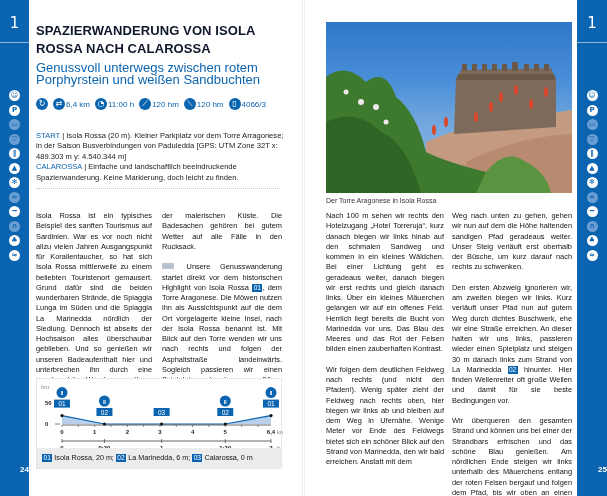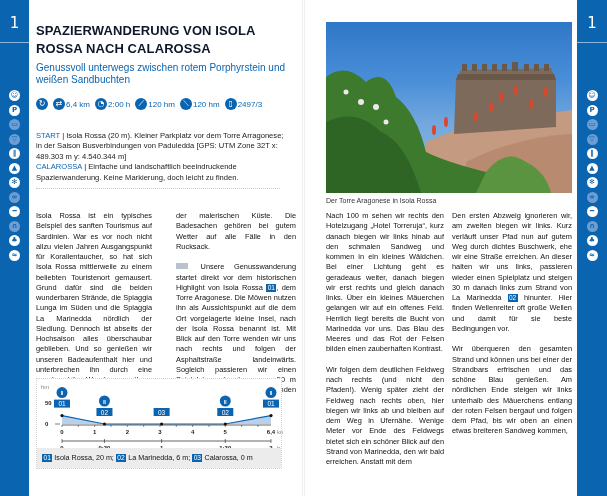--- a/index.html
+++ b/index.html
@@ -12,23 +12,23 @@
   .gutter { position: absolute; left: 302px; top: 0; width: 3px; height: 496px; background: linear-gradient(to right, #e6e6e6, #ffffff, #e6e6e6); }
 
   .sidebar { position: absolute; top: 0; width: 29px; height: 496px; background: #0b64b0; }
   .sidebar-left { left: 0; }
   .sidebar-right { left: 577px; width: 30px; }
   .tour-num { position: absolute; top: 14px; left: 0; width: 100%; text-align: center; color: #fff; font-size: 15px; font-family: "DejaVu Sans", sans-serif; }
   .tour-num-line { position: absolute; top: 42px; left: 0; width: 100%; height: 1px; background: #8fb7dd; }
   .icon-stack { position: absolute; top: 90px; left: 0; width: 100%; display: flex; flex-direction: column; align-items: center; gap: 3.5px; }
   .side-icon { width: 11px; height: 11px; border-radius: 50%; background: #fff; color: #0b64b0; font-size: 7px; line-height: 11px; text-align: center; font-weight: bold; font-family: "DejaVu Sans", sans-serif; }
   .side-icon.dim { background: #6b9fd3; color: #0b64b0; }
-  .page-num { position: absolute; bottom: 22px; left: 0; width: 100%; text-align: right; color: #fff; font-size: 8px; font-weight: bold; margin-left: 29px; }
+  .page-num { position: absolute; bottom: 22px; left: 0; width: 100%; text-align: right; color: #fff; font-size: 8px; font-weight: bold; }
   .title { position: absolute; top: 22px; left: 36px; width: 260px; color: #0f172a; font-size: 13px; font-weight: bold; line-height: 18px; letter-spacing: 0.1px; }
-  .subtitle { position: absolute; top: 62px; left: 36px; width: 250px; color: #0b64b0; font-size: 10px; line-height: 12px; }
+  .subtitle { position: absolute; top: 62px; left: 36px; width: 250px; color: #0b64b0; font-size: 13px; line-height: 12px; }
   .stats-row { position: absolute; top: 98px; left: 36px; display: flex; align-items: center; gap: 5px; }
   .stat { display: flex; align-items: center; gap: 1px; font-size: 8px; color: #0b64b0; white-space: nowrap; }
   .stat-icon { width: 12px; height: 12px; border-radius: 50%; background: #0b64b0; color: #fff; font-size: 8px; line-height: 12px; text-align: center; font-family: "DejaVu Sans", sans-serif; }
 
   .info { position: absolute; top: 131px; left: 36px; width: 250px; font-size: 7.6px; line-height: 10.4px; color: #1a1a1a; }
   .info .label { color: #0b64b0; }
   .dotted { position: absolute; top: 188px; left: 36px; width: 244px; border-top: 1px dotted #c8c8c8; }
 
   .body-text { font-size: 7.4px; line-height: 10.25px; text-align: justify; hyphens: auto; color: #111; }
   .col { position: absolute; }
@@ -99,46 +99,46 @@
 <div class="stats-row">
   <div class="stat">
     <span class="stat-icon">↻</span>
   </div>
   <div class="stat">
     <span class="stat-icon">⇄</span>
     <span>6,4 km</span>
   </div>
   <div class="stat">
     <span class="stat-icon">◔</span>
-    <span>2:00 h</span>
+    <span>11:00 h</span>
   </div>
   <div class="stat">
     <span class="stat-icon">⟋</span>
     <span>120 hm</span>
   </div>
   <div class="stat">
     <span class="stat-icon">⟍</span>
     <span>120 hm</span>
   </div>
   <div class="stat">
     <span class="stat-icon">▯</span>
-    <span>2497/3</span>
+    <span>4066/3</span>
   </div>
 </div>
 
 <div class="info">
   <span class="label">START</span><span> | Isola Rossa (20 m). Kleiner Parkplatz vor dem Torre Arragonese; in der Saison Busverbindungen von Paduledda [GPS: UTM Zone 32T x: 489.303 m  y: 4.540.344 m]</span><br>
   <span class="label">CALAROSSA</span><span> | Einfache und landschaftlich beeindruckende Spazierwanderung. Keine Markierung, doch leicht zu finden.</span>
 </div>
 <div class="dotted"></div>
 
 <div class="col body-text" style="left:36px; top:211px; width:116px;">
   <p>Isola Rossa ist ein typisches Beispiel des sanften Tourismus auf Sardinien. War es vor noch nicht allzu vielen Jahren Ausgangspunkt für Korallentaucher, so hat sich Isola Rossa mittlerweile zu einem beliebten Touristenort gemausert. Grund dafür sind die beiden wunderbaren Strände, die Spiaggia Lunga im Süden und die Spiaggia La Marinedda nördlich der Siedlung. Dennoch ist abseits der Hochsaison alles überschaubar geblieben. Und so genießen wir unseren Badeaufenthalt hier und unterbrechen ihn durch eine wunderschöne Wanderung entlang</p>
 </div>
-<div class="col body-text" style="left:162px; top:211px; width:120px;margin-left:14px;">
+<div class="col body-text" style="left:162px; top:211px; width:120px;">
   <p>der malerischen Küste. Die Badesachen gehören bei gutem Wetter auf alle Fälle in den Rucksack.</p>
   <p><span class="go-marker"></span><span> Unsere Genusswanderung startet direkt vor dem historischen Highlight von Isola Rossa </span><span class="marker">01</span><span>, dem Torre Aragonese. Die Möwen nutzen ihn als Aussichtspunkt auf die dem Ort vorgelagerte kleine Insel, nach der Isola Rossa benannt ist. Mit Blick auf den Torre wenden wir uns nach rechts und folgen der Asphaltstraße landeinwärts. Sogleich passieren wir einen Spielplatz und nehmen nur 50 m weiter den geradeaus verlaufenden Sandweg auf,</span></p>
 </div>
 
 <div class="profile">
   <svg id="profile-svg" width="246" height="71">
       <path d="M25,45 L25,36.6 L67.453125,45 L124.60156249999999,45 L188.28125,45 L234,36.6 L234,45 Z" fill="#b9d0ec" stroke="none"></path>
       <path d="M25,36.6 L67.453125,45 L124.60156249999999,45 L188.28125,45 L234,36.6" fill="none" stroke="#0b64b0" stroke-width="1.2"></path>
       <text x="4" y="10" font-size="6" fill="#888">hm</text>
       <text x="8" y="47" font-size="6" font-weight="bold" fill="#222">0</text>
@@ -253,15 +253,16 @@
     </g>
   </svg>
 </div>
 <div class="caption">Der Torre Aragonese in Isola Rossa</div>
 
 <div class="col body-text" style="left:326px; top:211px; width:118px;">
   <p>Nach 100 m sehen wir rechts den Hotelzugang „Hotel Torreruja“, kurz danach biegen wir links hinab auf den schmalen Sandweg und kommen in ein kleines Wäldchen. Bei einer Lichtung geht es geradeaus weiter, danach biegen wir erst rechts und gleich danach links. Über ein kleines Mäuerchen gelangen wir auf ein offenes Feld. Herrlich liegt bereits die Bucht von Marinedda vor uns. Das Blau des Meeres und das Rot der Felsen bilden einen zauberhaften Kontrast.</p>
   <p>Wir folgen dem deutlichen Feldweg nach rechts (und nicht den Pfaden!). Wenig später zieht der Feldweg nach rechts oben, hier biegen wir links ab und bleiben auf dem Weg in Ufernähe. Wenige Meter vor Ende des Feldwegs bietet sich ein schöner Blick auf den Strand von Marinedda, den wir bald erreichen. Anstatt mit dem</p>
 </div>
 <div class="col body-text" style="left:452px; top:211px; width:120px;">
+  <p>Weg nach unten zu gehen, gehen wir nun auf dem die Höhe haltenden sandigen Pfad geradeaus weiter. Unser Steig verläuft erst oberhalb der Büsche, um kurz darauf nach rechts zu schwenken.</p>
   <p><span>Den ersten Abzweig ignorieren wir, am zweiten biegen wir links. Kurz verläuft unser Pfad nun auf gutem Weg durch dichtes Buschwerk, ehe wir eine Straße erreichen. An dieser halten wir uns links, passieren wieder einen Spielplatz und steigen 30 m danach links zum Strand von La Marinedda </span><span class="marker">02</span><span> hinunter. Hier finden Wellenreiter oft große Wellen und damit für sie beste Bedingungen vor.</span></p>
   <p>Wir überqueren den gesamten Strand und können uns bei einer der Strandbars erfrischen und das schöne Blau genießen. Am nördlichen Ende steigen wir links unterhalb des Mäuerchens entlang der roten Felsen bergauf und folgen dem Pfad, bis wir oben an einen etwas breiteren Sandweg kommen,</p>
 </div>
 
 </body></html>

